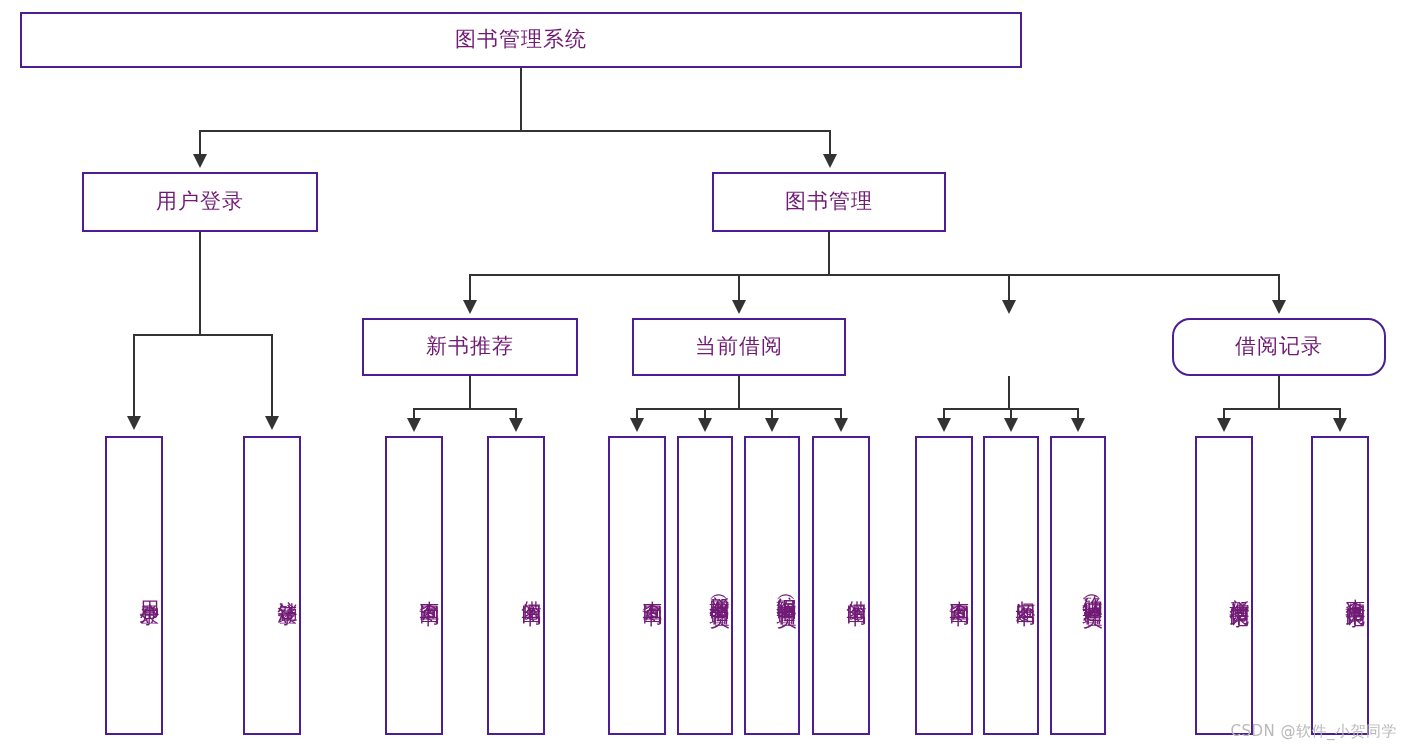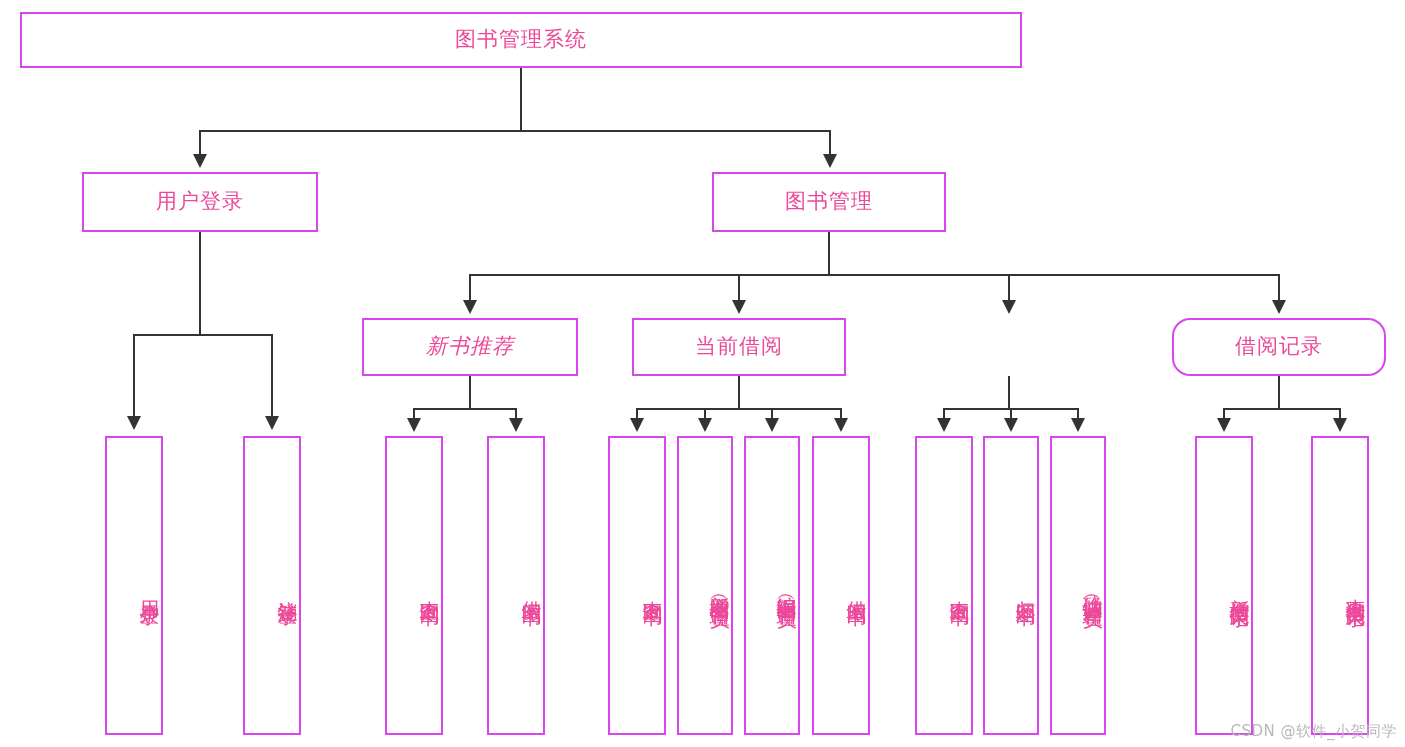--- a/index.html
+++ b/index.html
@@ -13,26 +13,26 @@
   #canvas {
     position: relative;
     width: 1405px;
     height: 747px;
     background: #ffffff;
     overflow: hidden;
   }
   .node {
     position: absolute;
     box-sizing: border-box;
-    border: 2px solid #d946ef;
+    border: 2px solid #4c1d95;
     background: #ffffff;
     display: flex;
     align-items: center;
     justify-content: center;
-    color: #ec4899;
+    color: #701a75;
   }
   .node.horiz {
     font-size: 21px;
     line-height: 1.1;
     letter-spacing: 1px;
   }
   .node.vert {
     writing-mode: vertical-rl;
     text-orientation: upright;
     font-size: 20px;
@@ -82,21 +82,21 @@
   </div>
 
   <div class="node horiz" style="left:82px; top:172px; width:236px; height:60px;">
     <span>用户登录</span>
   </div>
 
   <div class="node horiz" style="left:712px; top:172px; width:234px; height:60px;">
     <span>图书管理</span>
   </div>
 
-  <div class="node horiz" style="left:362px; top:318px; width:216px; height:58px;font-style:italic;">
+  <div class="node horiz" style="left:362px; top:318px; width:216px; height:58px;">
     <span>新书推荐</span>
   </div>
 
   <div class="node horiz" style="left:632px; top:318px; width:214px; height:58px;">
     <span>当前借阅</span>
   </div>
 
 
   <div class="node horiz" style="left:1172px; top:318px; width:214px; height:58px;border-radius:18px;">
     <span>借阅记录</span>

